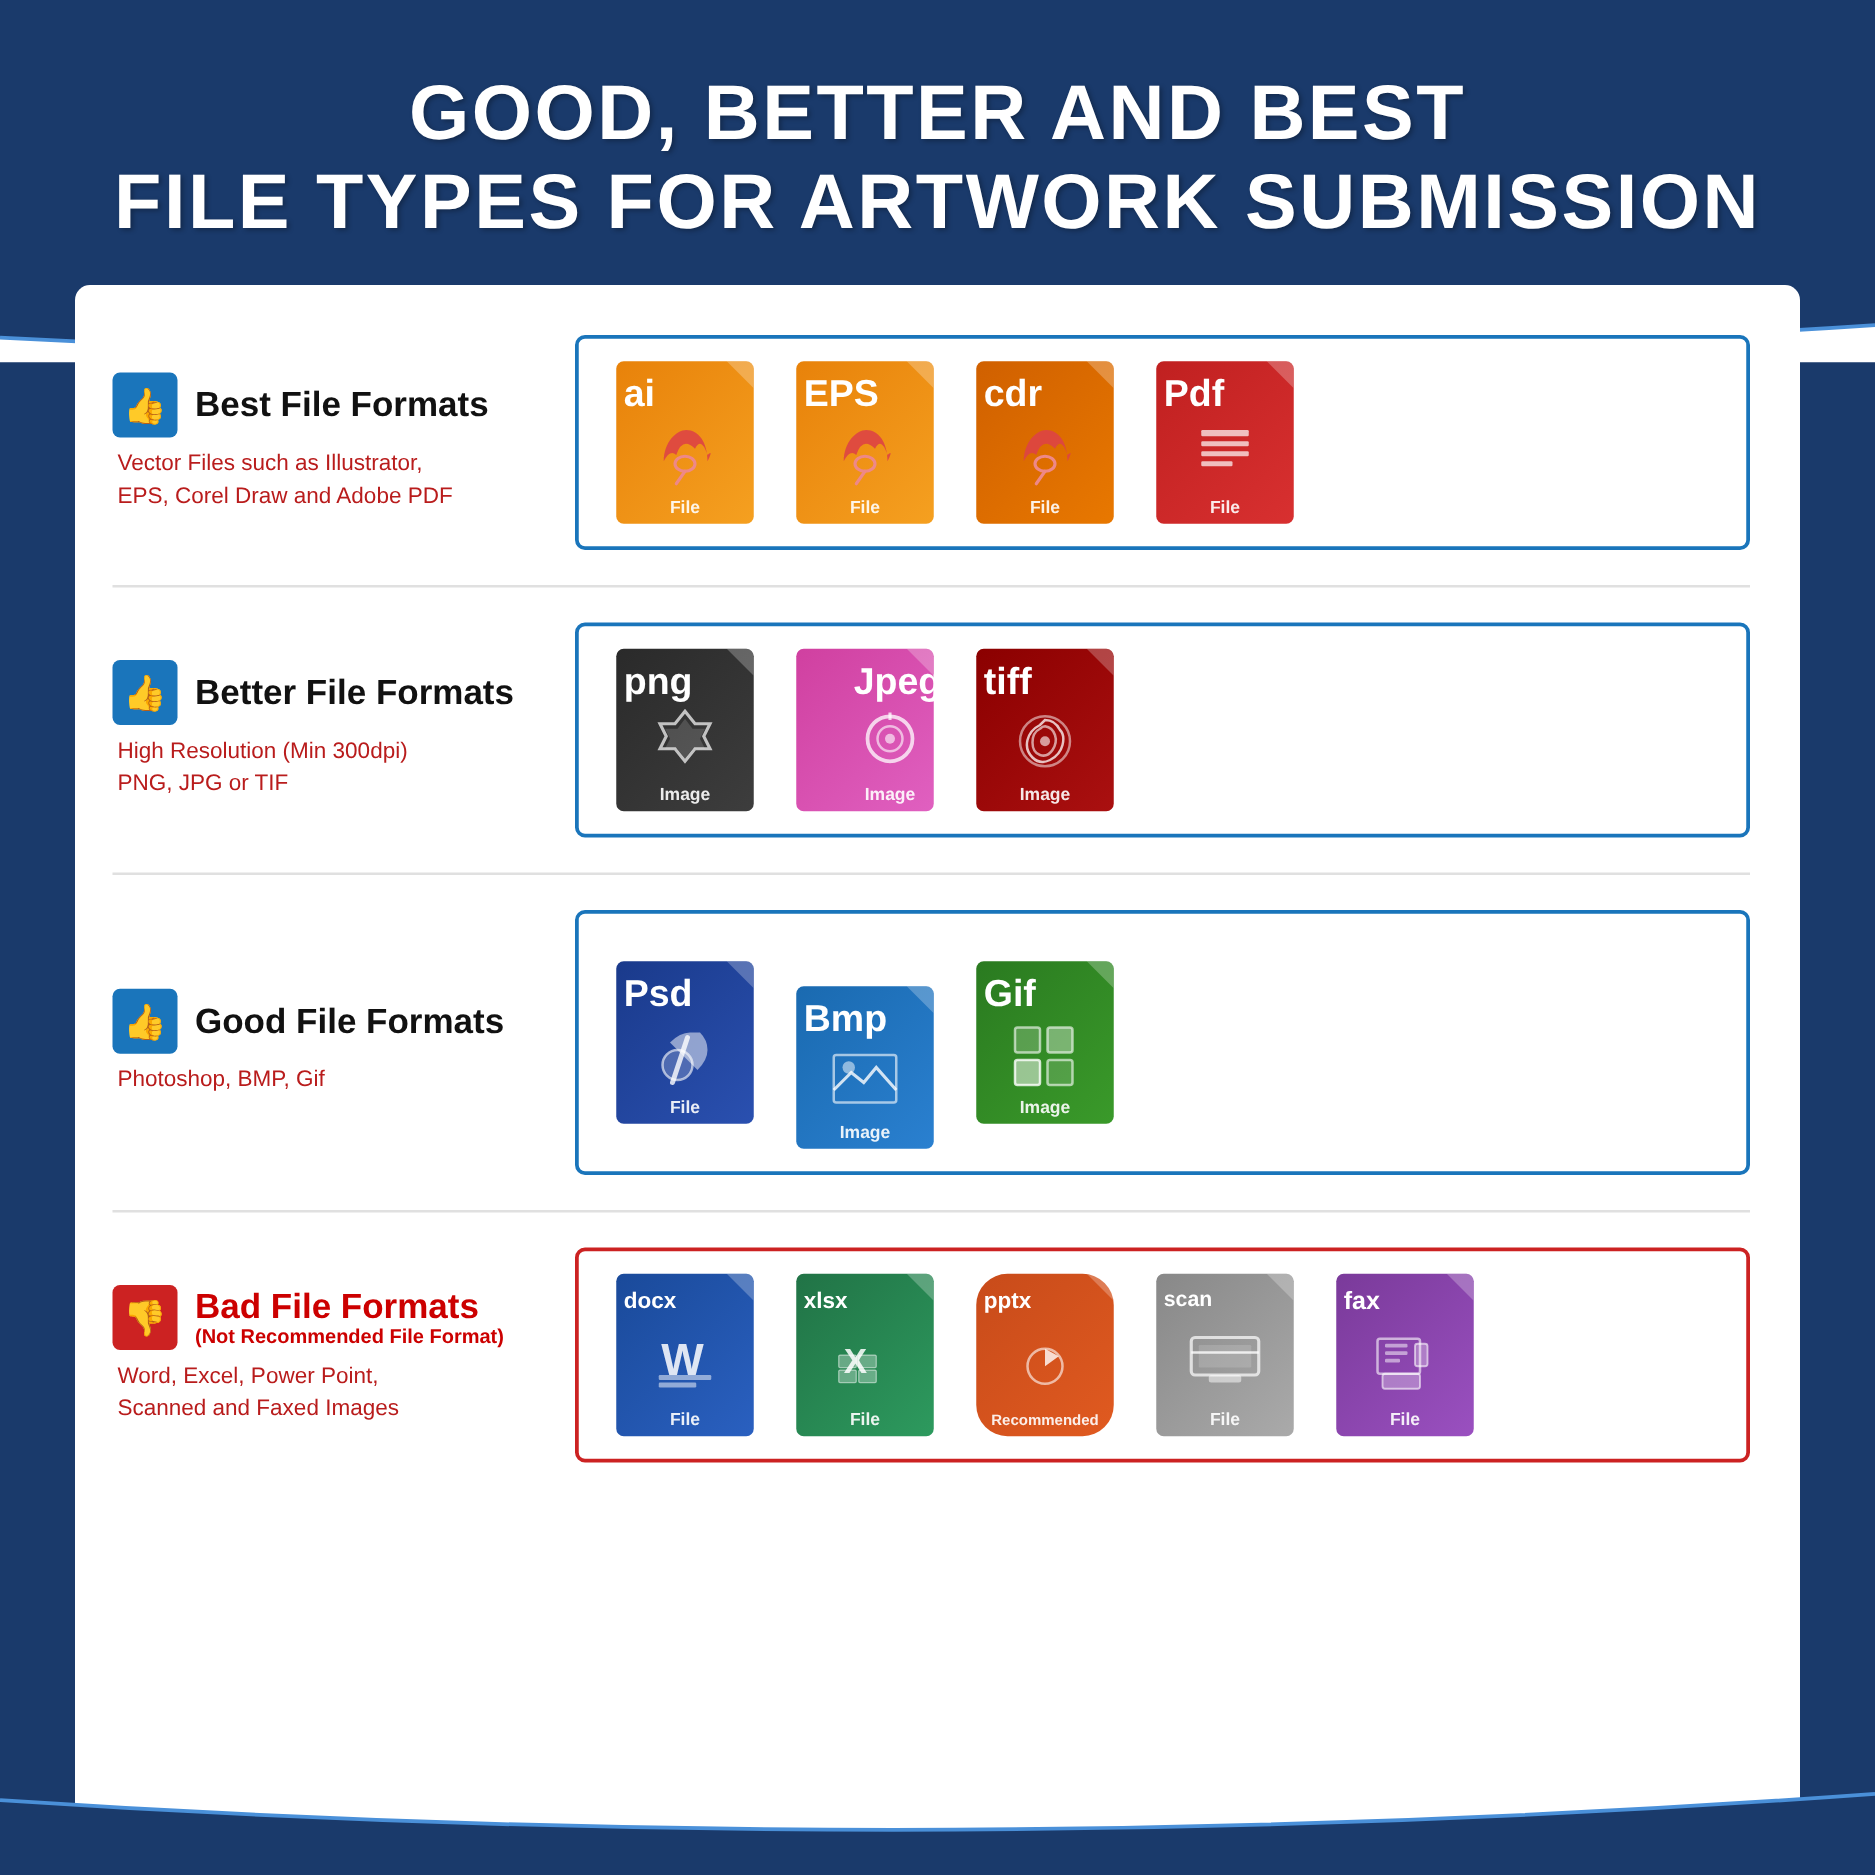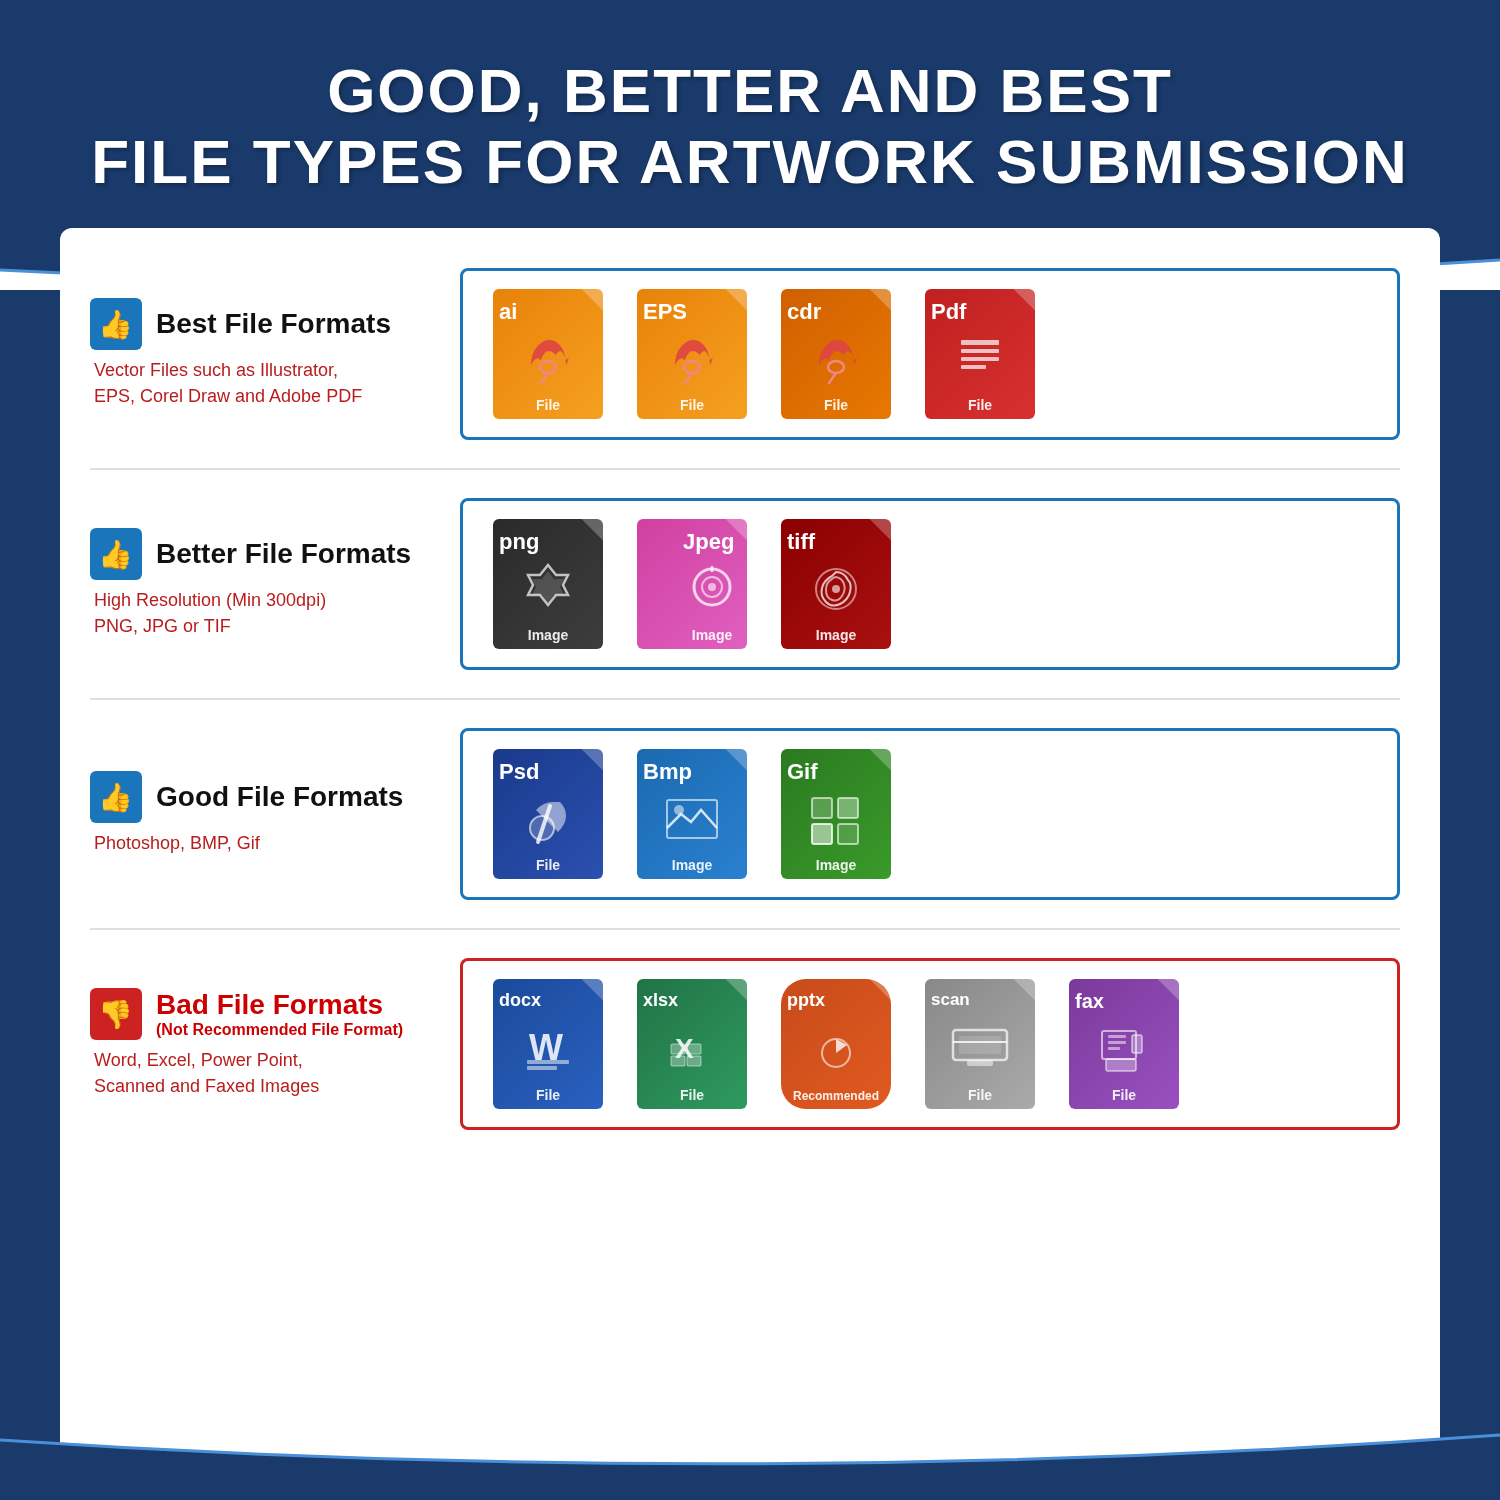--- a/index.html
+++ b/index.html
@@ -164,21 +164,21 @@
       position: absolute;
       top: 0;
       right: 0;
       width: 22px;
       height: 22px;
       background: rgba(255,255,255,0.25);
       clip-path: polygon(0 0, 100% 100%, 100% 0);
     }
 
     .file-ext {
-      font-size: 22px;
+      font-size: 30px;
       font-weight: 900;
       color: white;
       text-align: center;
       align-self: flex-start;
       margin-top: 4px;
       line-height: 1;
     }
 
     .file-label-bottom {
       font-size: 14px;
@@ -197,21 +197,21 @@
     }
 
     
     .orange { background: linear-gradient(135deg, #e8820a, #f5a020); }
     .dark-orange { background: linear-gradient(135deg, #d06000, #e87800); }
     .red-file { background: linear-gradient(135deg, #c02020, #d83030); }
     .dark-gray { background: linear-gradient(135deg, #2a2a2a, #3d3d3d); }
     .pink { background: linear-gradient(135deg, #d040a0, #e060c0); padding-left: 46px; }
     .dark-red { background: linear-gradient(135deg, #8b0000, #aa1010); }
     .dark-blue { background: linear-gradient(135deg, #1a3a8b, #2a50b0); }
-    .blue { background: linear-gradient(135deg, #1a6ab0, #2a80d0); }
+    .blue { background: linear-gradient(135deg, #1a6ab0, #2a80d0); margin-top: 40px; }
     .green-file { background: linear-gradient(135deg, #2a7a20, #3a9a2a); }
     .word-blue { background: linear-gradient(135deg, #1a4a9a, #2a60c0); }
     .excel-green { background: linear-gradient(135deg, #217346, #2d9a5e); }
     .ppt-red { background: linear-gradient(135deg, #c84b1a, #e05a20); border-radius: 25px; }
     .scan-gray { background: linear-gradient(135deg, #888, #aaa); }
     .fax-purple { background: linear-gradient(135deg, #7a3a9a, #9a50c0); }
 
     
     .row-sep {
       width: 100%;

